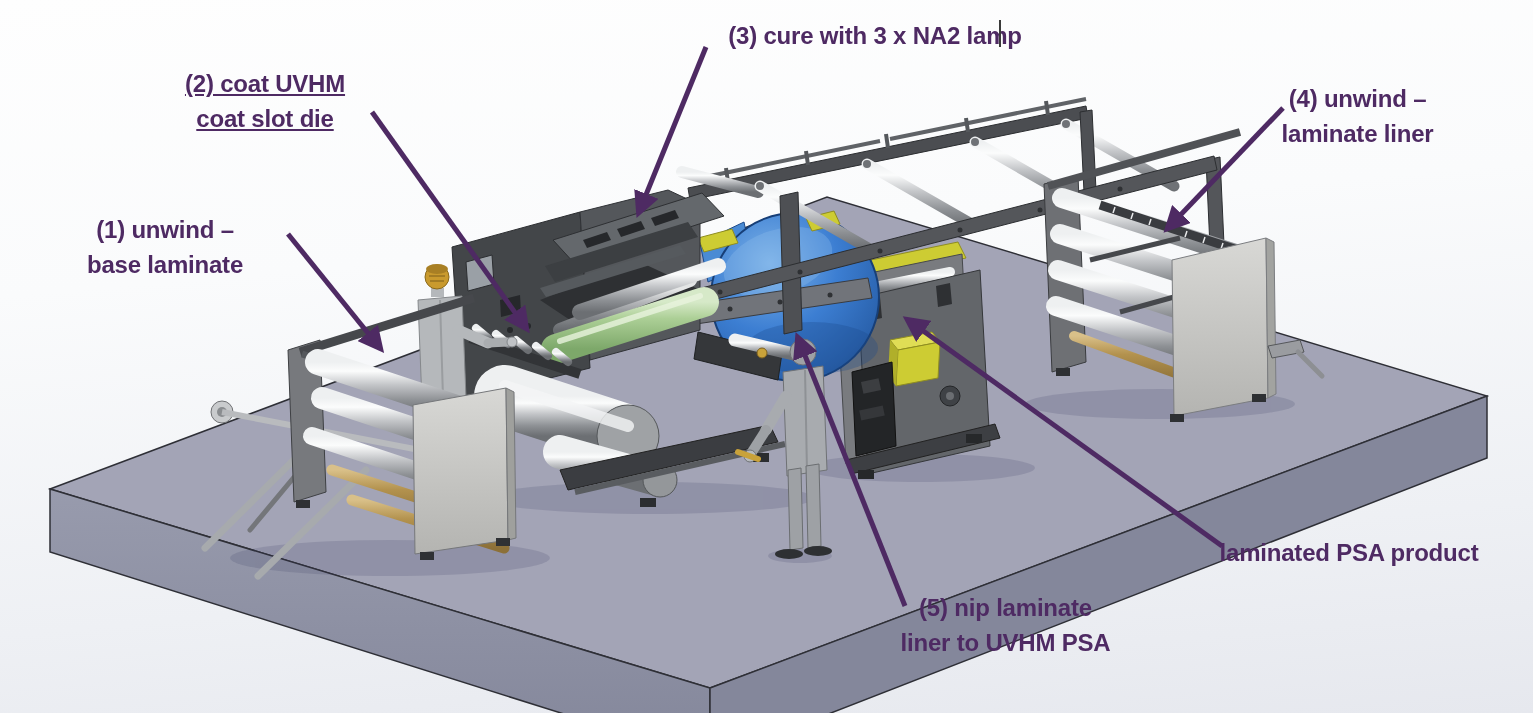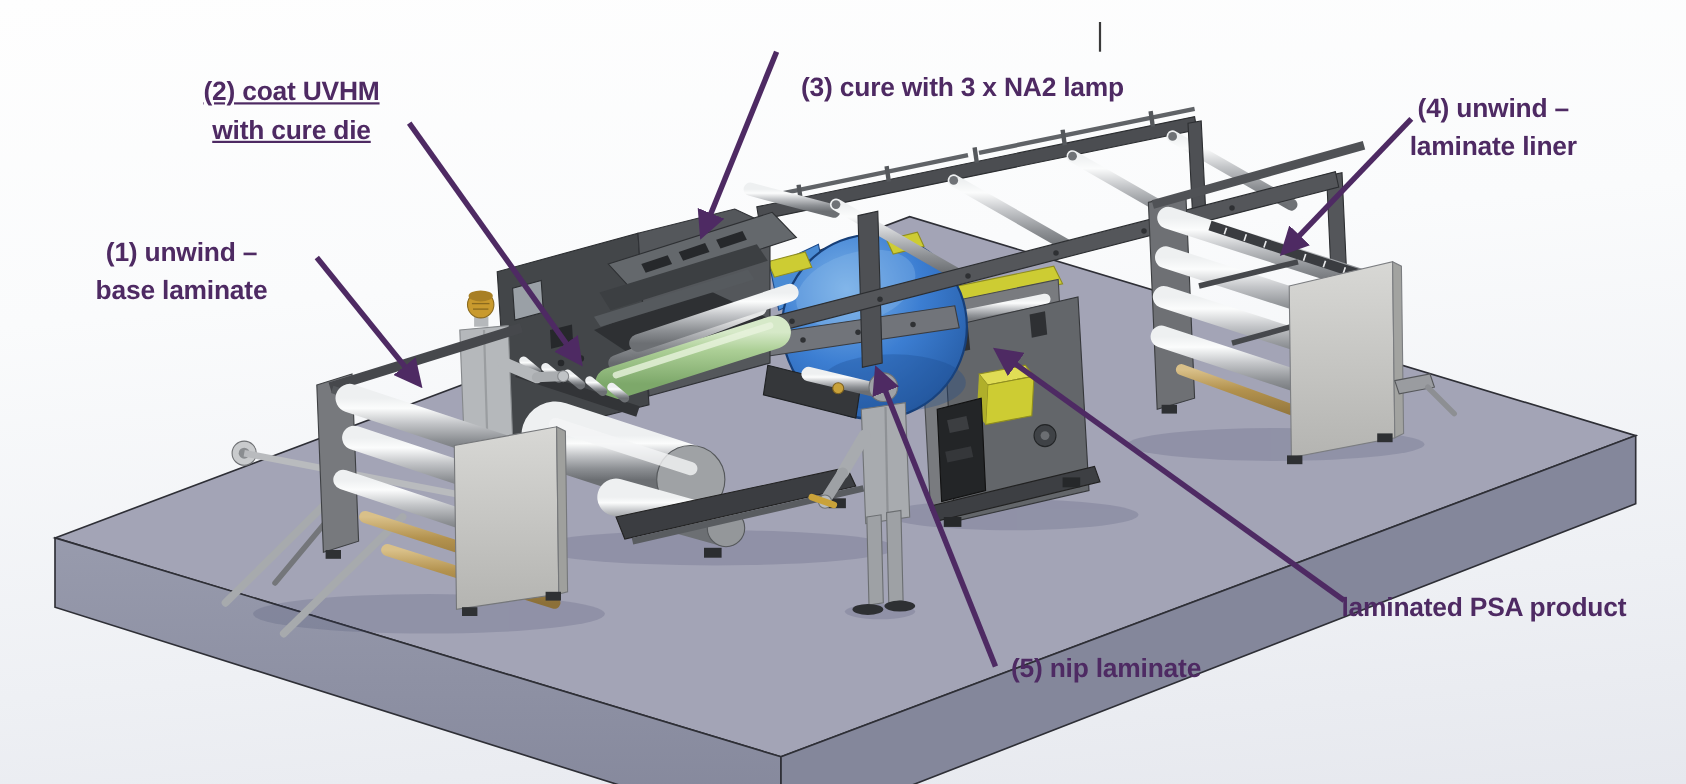--- a/index.html
+++ b/index.html
@@ -287,31 +287,32 @@
     <line x1="1222" y1="546" x2="908" y2="320" marker-end="url(#ah)"></line>
   </g>
 </svg>
 
 <div class="label" style="left:40px;top:212px;width:250px;">
   <span>(1) unwind –</span>
   <span>base laminate</span>
 </div>
 <div class="label" style="left:150px;top:66px;width:230px;text-decoration:underline;">
   <span>(2) coat UVHM</span>
-  <span>with cure die</span>
-</div>
-<div class="label" style="left:690px;top:18px;width:370px;margin-top:44px;">
+  <span>coat slot die</span>
+</div>
+<div class="label" style="left:690px;top:18px;width:370px;">
   <span>(3) cure with 3 x NA2 lamp</span>
 </div>
 <div class="label" style="left:1255px;top:81px;width:205px;">
   <span>(4) unwind –</span>
   <span>laminate liner</span>
 </div>
 <div class="label" style="left:878px;top:578px;width:255px;margin-top:12px;">
   <span>(5) nip laminate</span>
+  <span>liner to UVHM PSA</span>
 </div>
 <div class="label" style="left:1190px;top:535px;width:318px;">
   <span>laminated PSA product</span>
 </div>
 
 <div id="cursor"></div>
 
 </div>
 
 </body></html>

